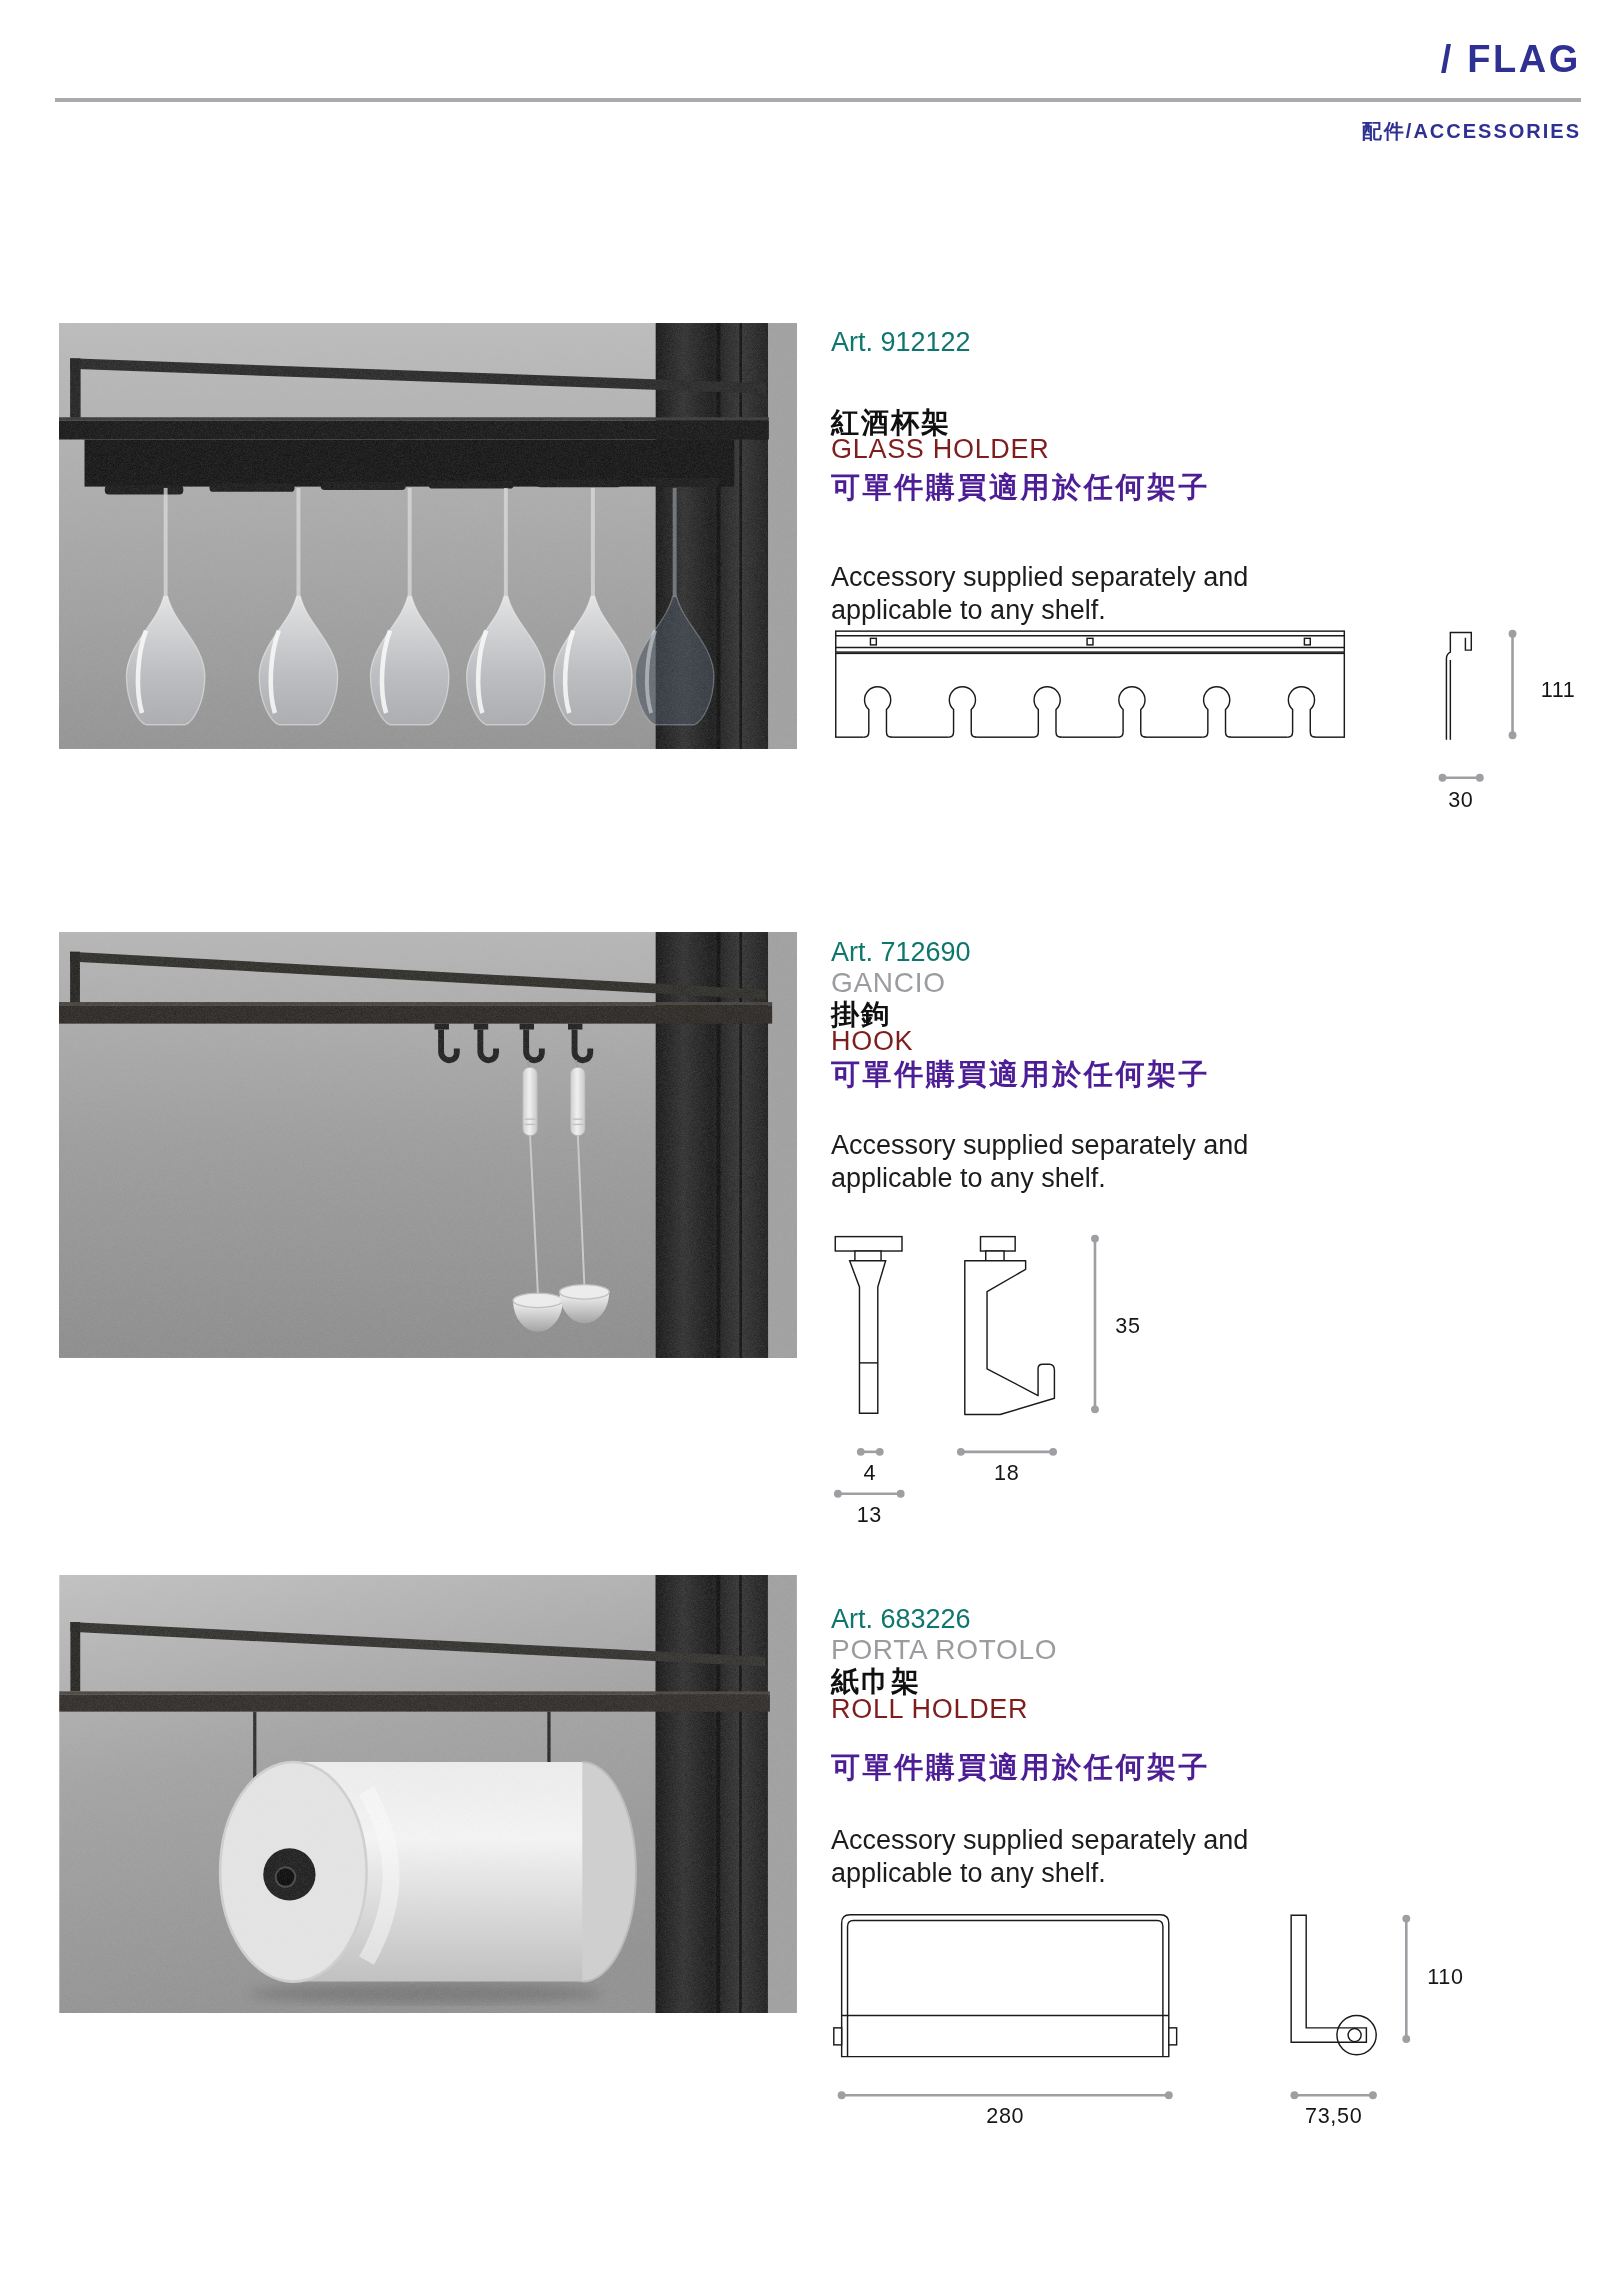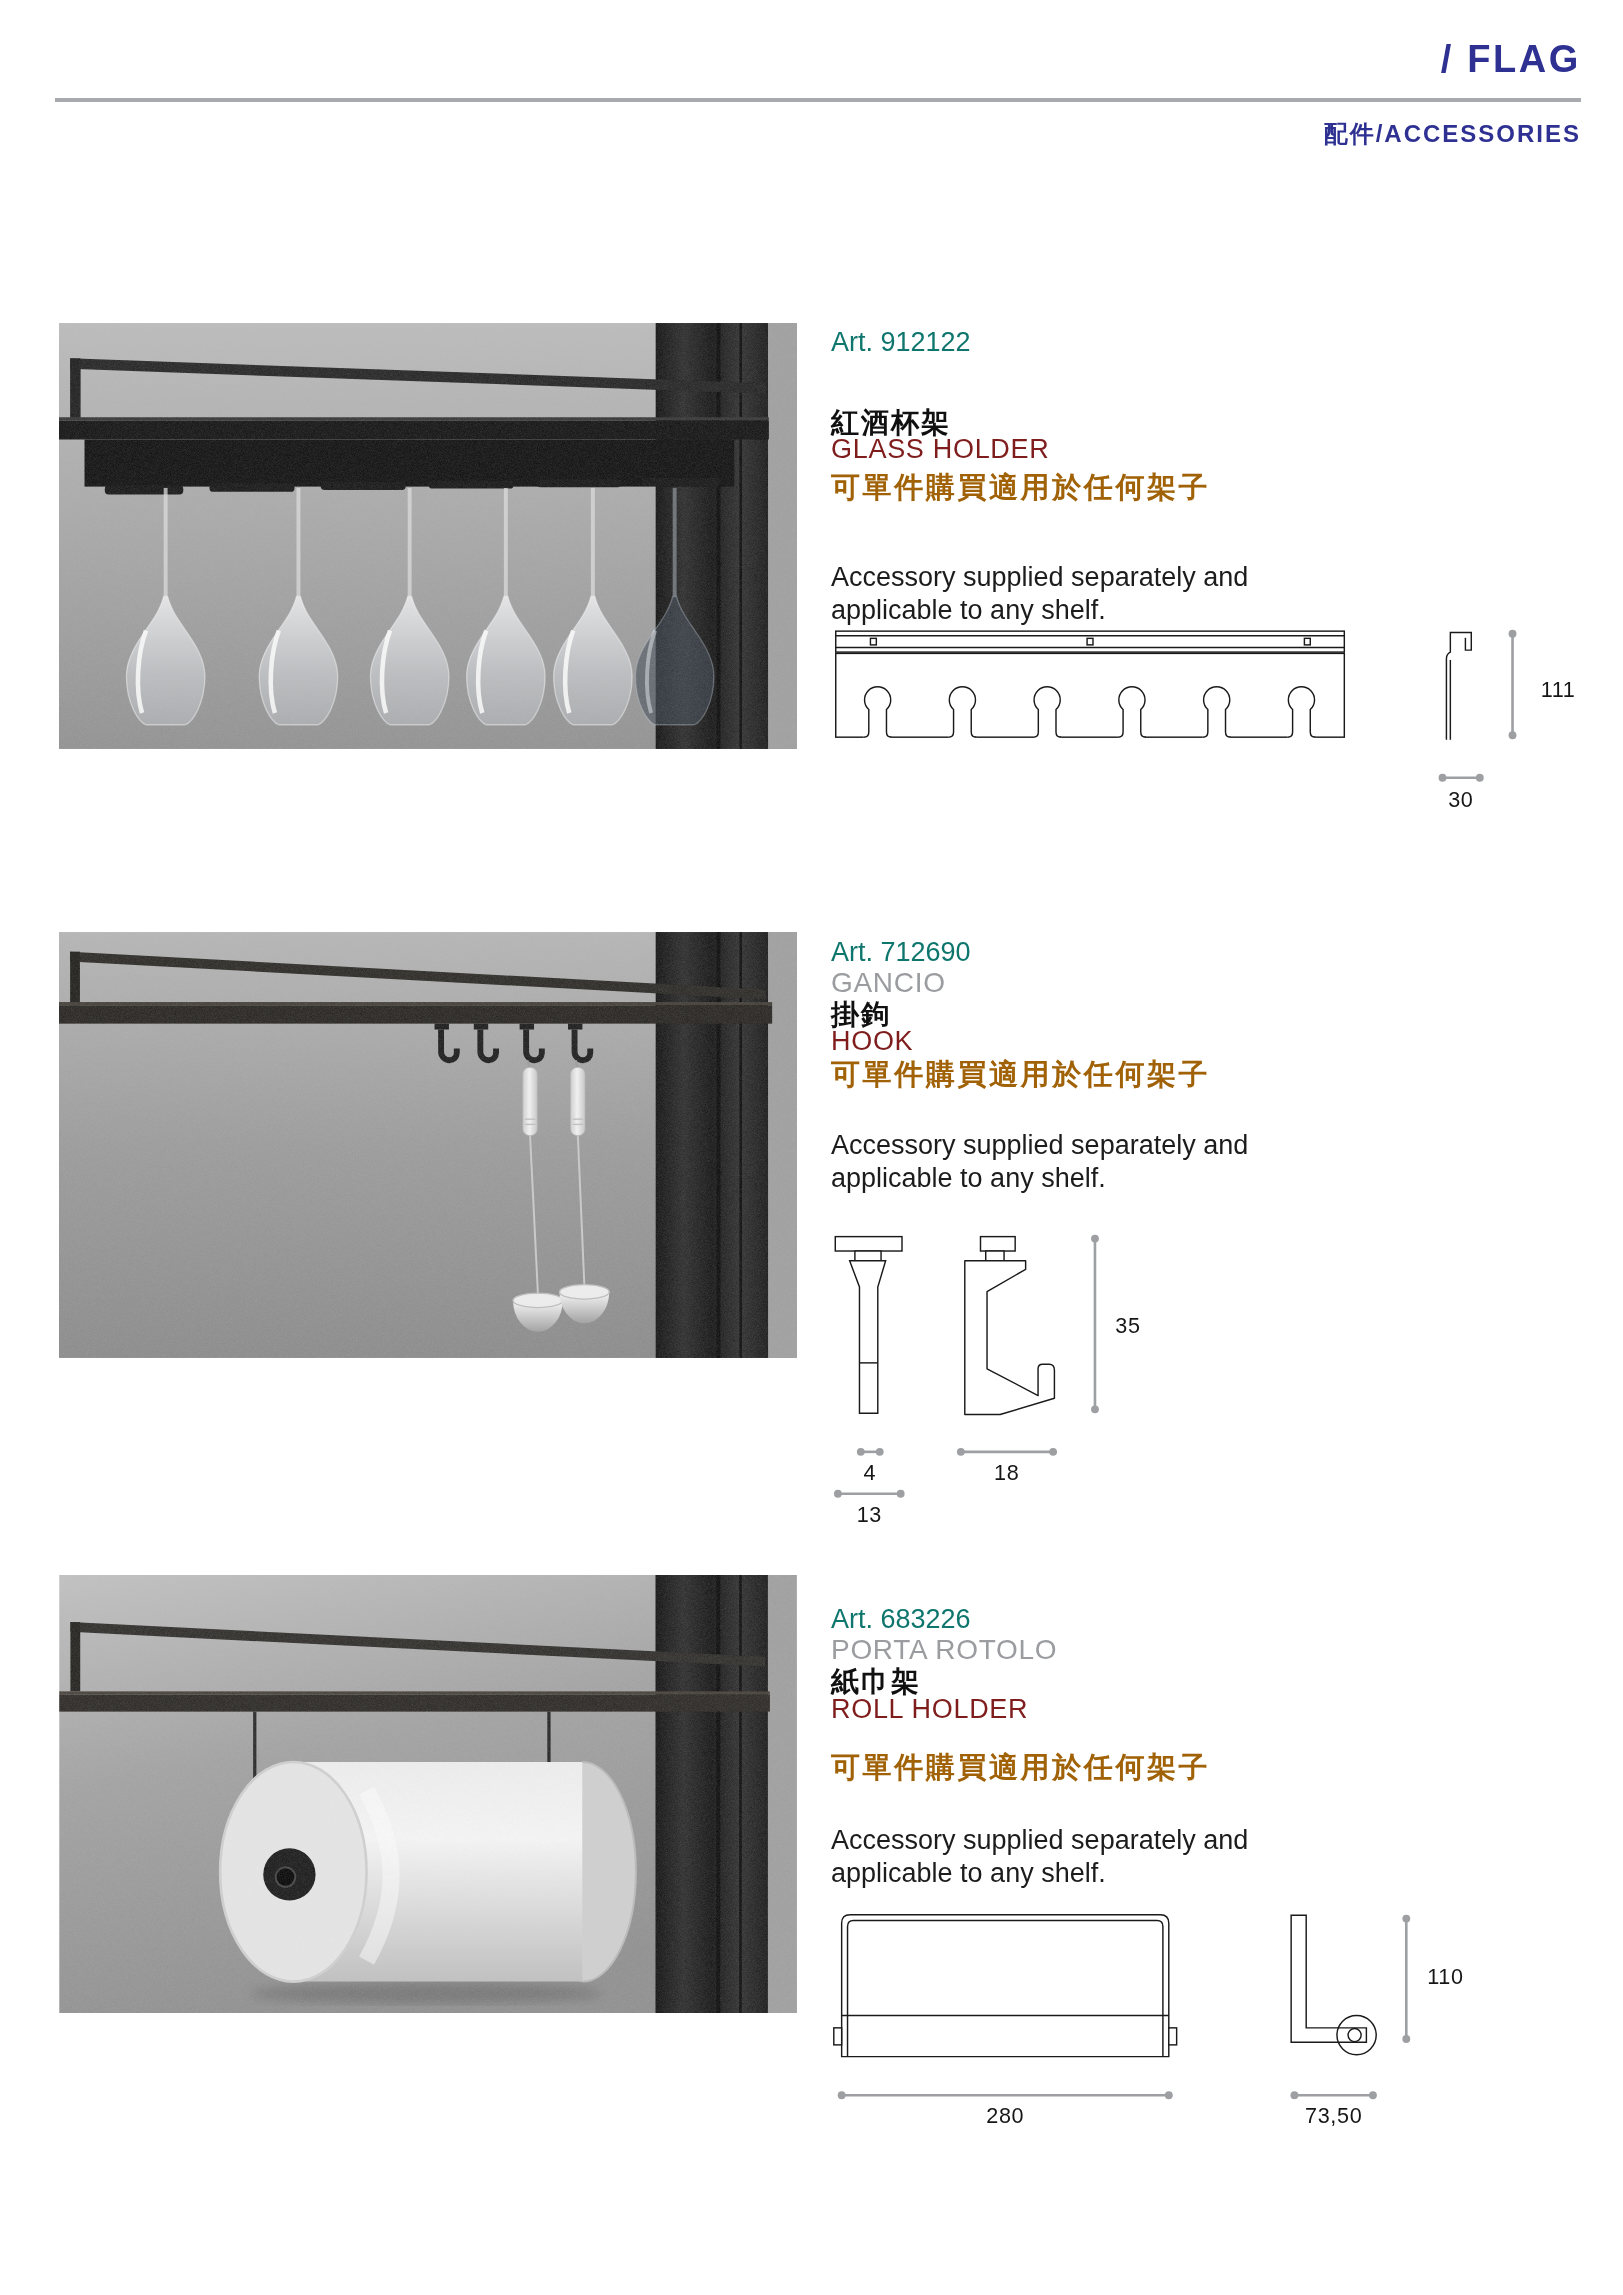--- a/index.html
+++ b/index.html
@@ -2,30 +2,30 @@
 <html style="font-size:10.5px"><head>
 <meta charset="utf-8">
 <style>
   html,body{margin:0;padding:0;background:#ffffff;}
   .page{position:relative;width:1623px;height:2295px;background:#ffffff;overflow:hidden;
         font-family:"Liberation Sans", sans-serif;margin-left:8px;}
   
   .brand{position:absolute;right:50px;top:38px;font-size:38px;font-weight:bold;
          color:#2e3192;letter-spacing:2.6px;white-space:nowrap;}
   .rule{position:absolute;left:47px;top:98px;width:1526px;height:3.9px;background:#a8aaad;}
-  .subtitle{position:absolute;right:50px;top:118px;font-size:24px;font-weight:bold;
+  .subtitle{position:absolute;right:50px;top:118px;font-size:20px;font-weight:bold;
             color:#2e3192;letter-spacing:2px;white-space:nowrap;}
   
   .tx{position:absolute;left:823px;white-space:nowrap;}
   .art{font-size:27px;color:#0f766e;}
   .title-lg{font-size:41px;color:#9a9c9f;letter-spacing:0.7px;}
   .title-sm{font-size:28px;color:#9a9c9f;letter-spacing:0.7px;}
   .zh{font-size:28px;font-weight:700;color:#101010;letter-spacing:2px;}
   .en{font-size:27px;color:#7f1d1d;letter-spacing:0.7px;}
-  .note{font-size:29px;font-weight:700;color:#a16207;letter-spacing:2.6px;}
+  .note{font-size:29px;font-weight:700;color:#4c1d95;letter-spacing:2.6px;}
   .desc{font-size:27px;color:#1c1c1c;line-height:33px;}
   
   .photo,.drawing{position:absolute;display:block;}
   svg text.dim{font-family:"Liberation Sans",sans-serif;font-size:33px;fill:#161616;letter-spacing:1px;}
   .outline{fill:#ffffff;stroke:#1a1a1a;stroke-width:2.2;}
   .oline{fill:none;stroke:#1a1a1a;stroke-width:2.2;}
   .dimline{stroke:#9d9fa2;stroke-width:4;}
   .dimdot{fill:#9d9fa2;}
 </style>
 </head>

